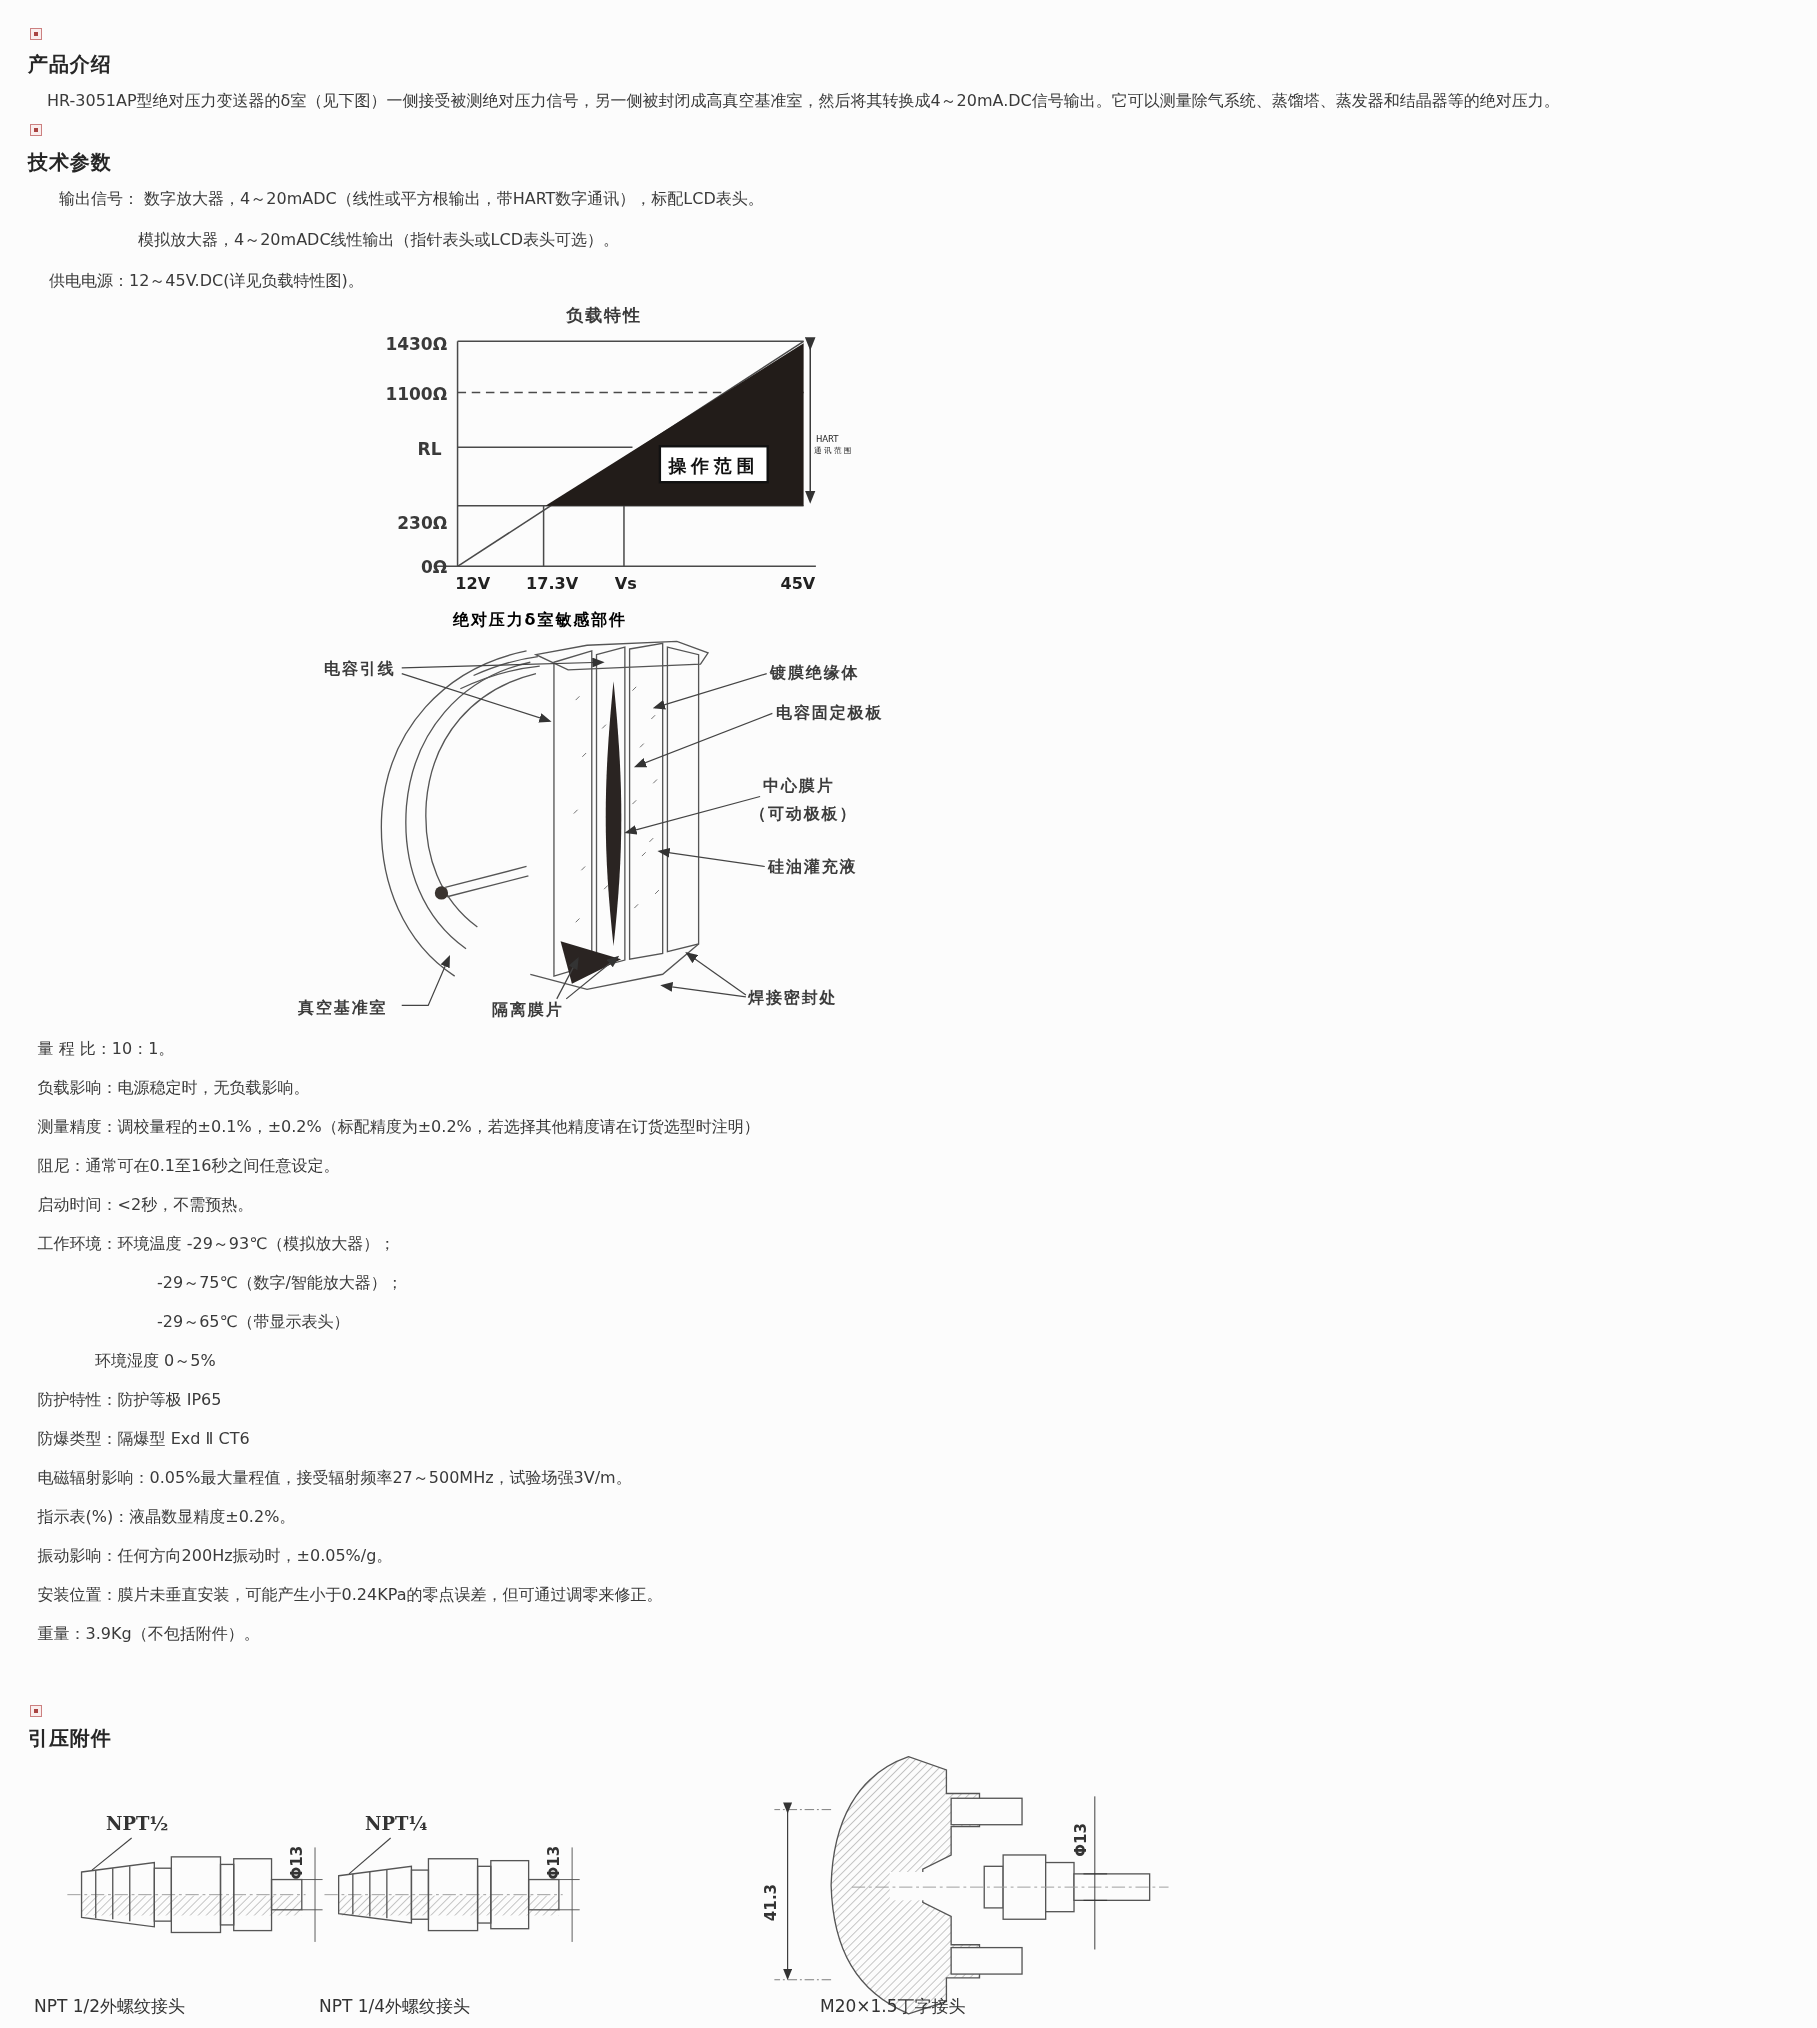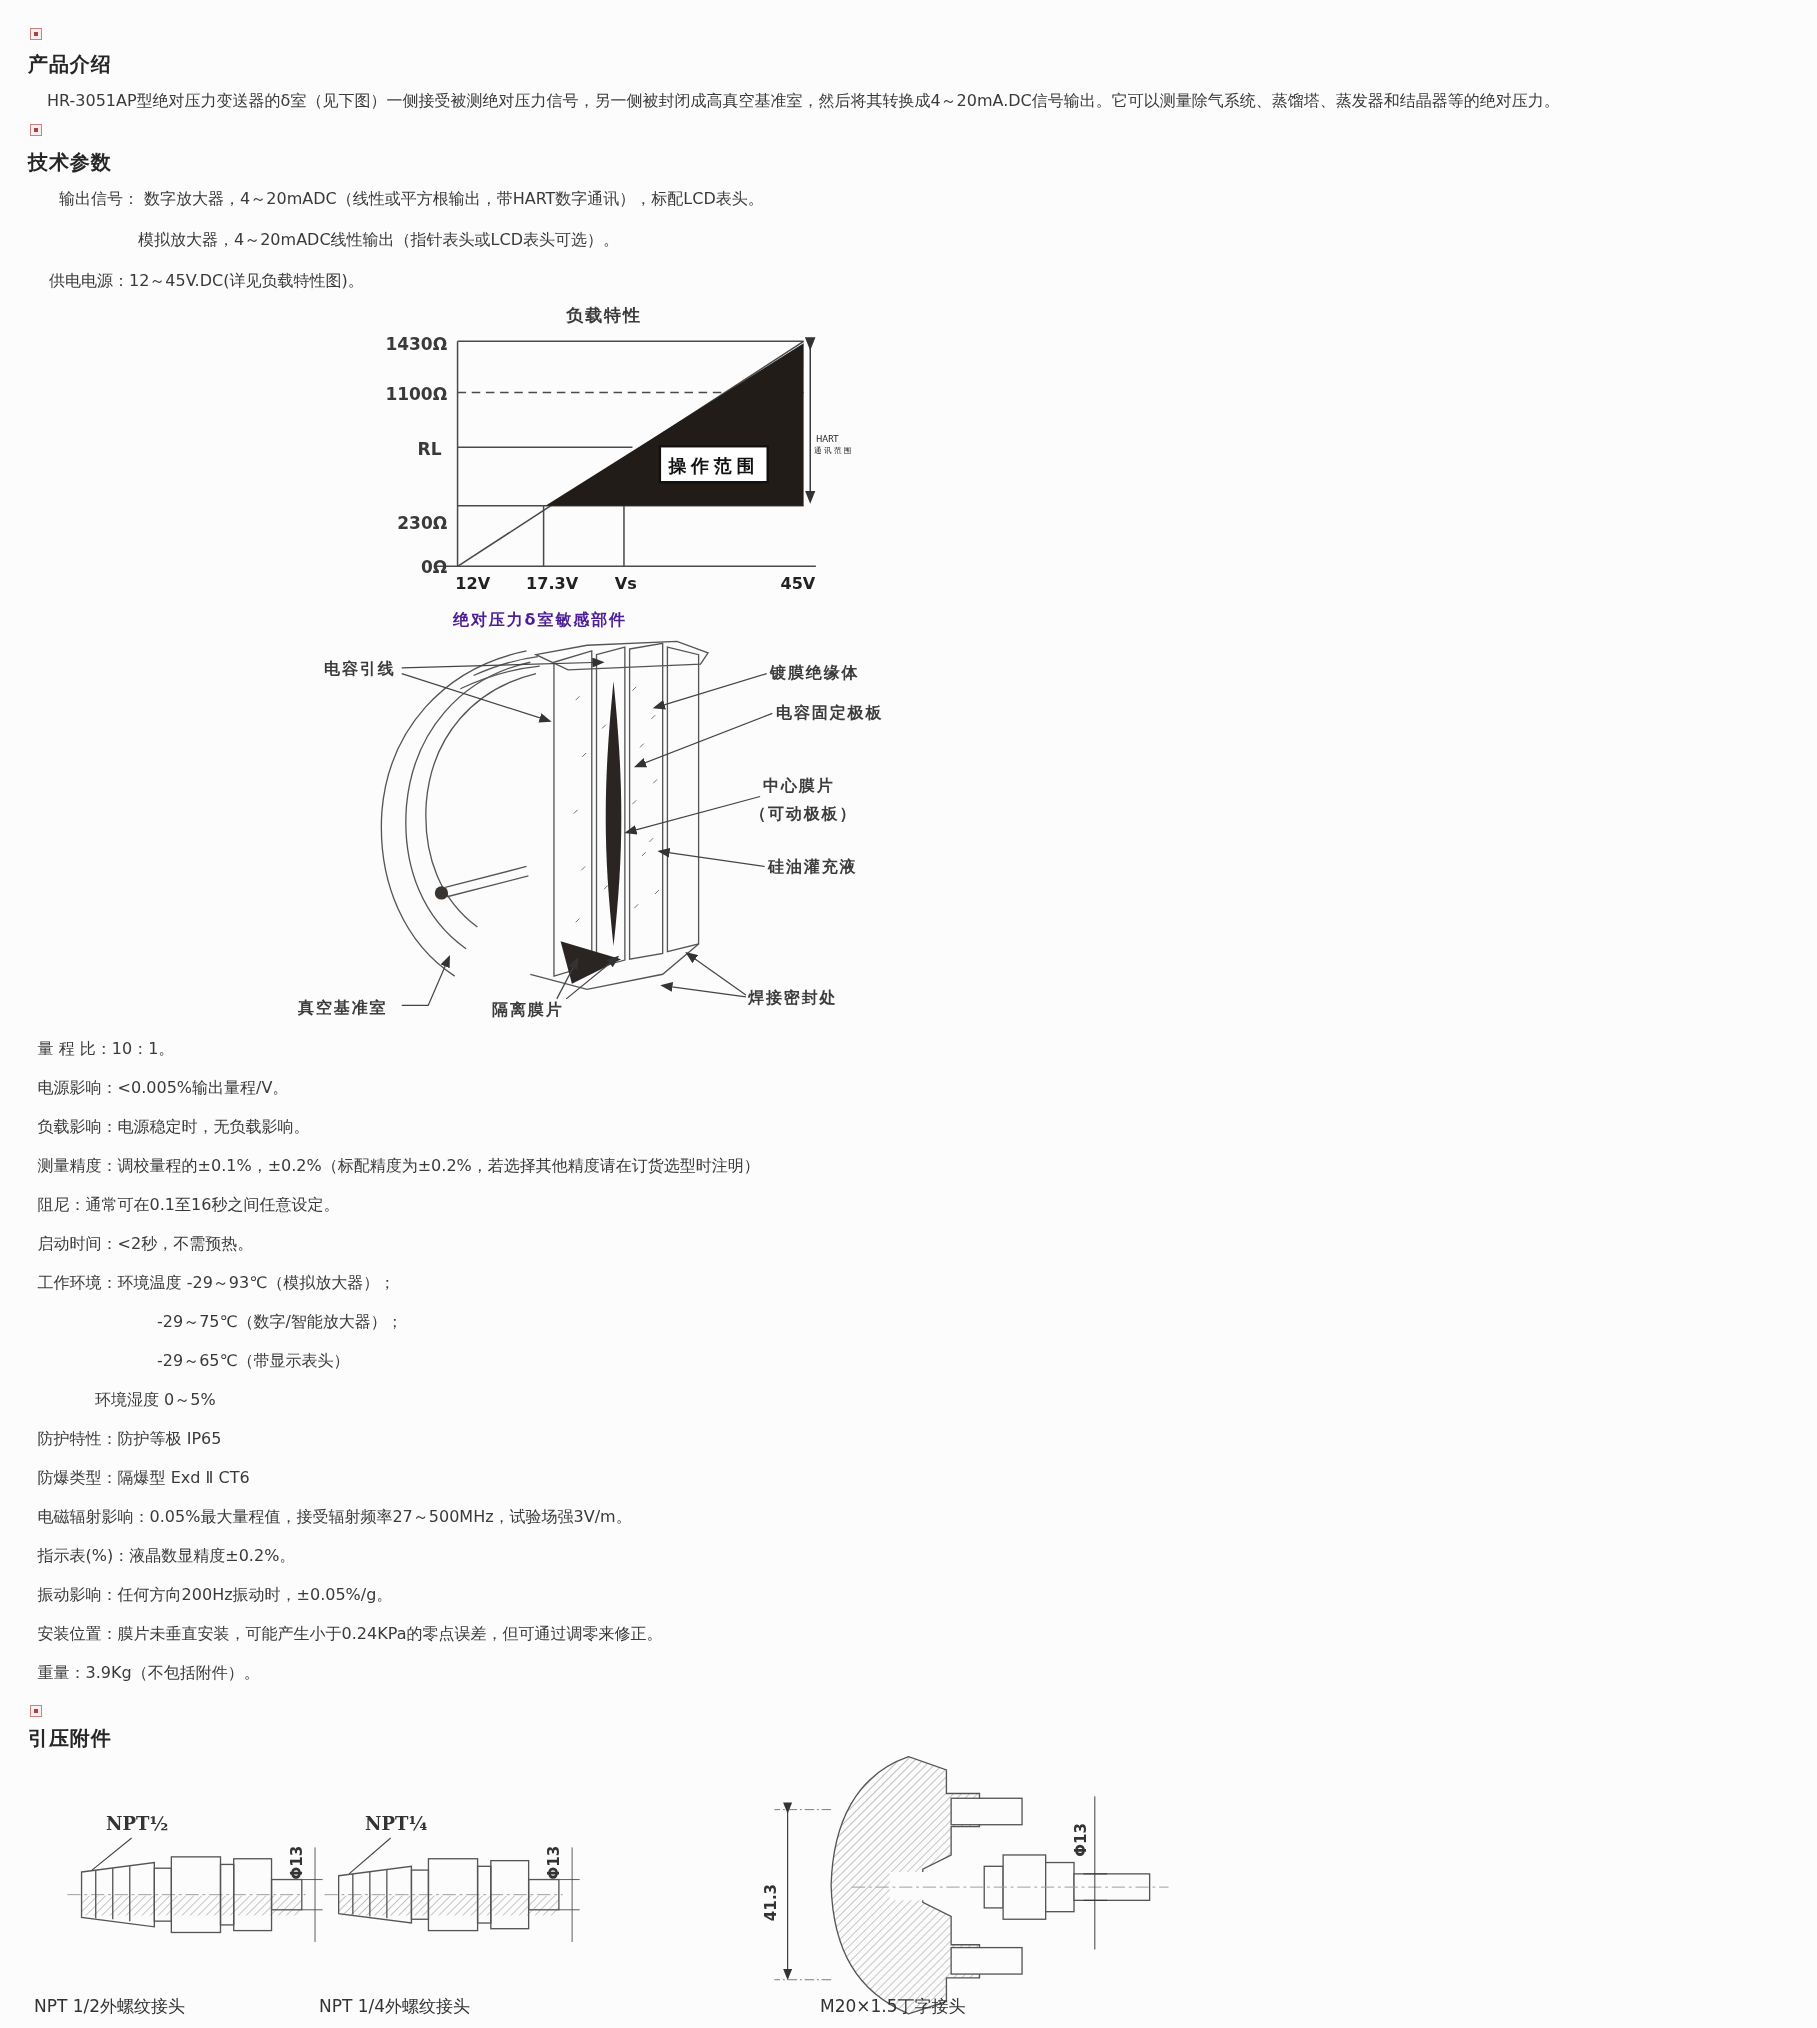--- a/index.html
+++ b/index.html
@@ -7,21 +7,21 @@
         font-family:"DejaVu Sans","Liberation Sans",sans-serif;color:#3a3a3a;}
   .h{position:absolute;font-size:20px;font-weight:bold;color:#262626;white-space:nowrap;letter-spacing:0.9px;}
   .t{position:absolute;font-size:16px;white-space:nowrap;}
   .icon-broken{position:absolute;width:10.4px;height:10.4px;border:0.9px solid #cc8080;background:#faeeee;}
   .icon-broken span{display:block;width:4.7px;height:4.7px;margin:2.8px 0 0 2.8px;background:#a94442;}
   .spec-list{position:absolute;left:31px;top:1030px;}
   .spec-line{height:39px;font-size:16px;white-space:nowrap;padding-left:6.6px;display:flex;align-items:center;}
   .ind-a{padding-left:126px;}
   .ind-b{padding-left:64px;}
   .dlabel{position:absolute;font-size:16px;font-weight:600;letter-spacing:1.9px;white-space:nowrap;color:#3c3c3c;}
-  .caption{position:absolute;font-size:16px;font-weight:600;letter-spacing:1.9px;white-space:nowrap;color:#4c1d95;}
+  .caption{position:absolute;font-size:16px;font-weight:600;letter-spacing:1.9px;white-space:nowrap;color:#000000;}
   .fit-caption{position:absolute;width:284px;text-align:left;font-size:17px;white-space:nowrap;color:#333;}
   .thread-label{position:absolute;font-family:"DejaVu Serif","Liberation Serif",serif;font-size:18px;font-weight:bold;color:#333;white-space:nowrap;}
   svg{position:absolute;}
   svg text{font-family:"DejaVu Sans","Liberation Sans",sans-serif;}
   .axnum{font-family:"DejaVu Serif","Liberation Serif",serif;font-weight:bold;}
 </style>
 </head>
 <body>
 
 <div id="page">
@@ -140,21 +140,20 @@
   <div class="dlabel" style="left:776px;top:703px;">电容固定极板</div>
   <div class="dlabel" style="left:763px;top:776px;">中心膜片</div>
   <div class="dlabel" style="left:750px;top:804px;">（可动极板）</div>
   <div class="dlabel" style="left:768px;top:857px;">硅油灌充液</div>
   <div class="dlabel" style="left:298px;top:998px;">真空基准室</div>
   <div class="dlabel" style="left:492px;top:1000px;">隔离膜片</div>
   <div class="dlabel" style="left:748px;top:988px;">焊接密封处</div>
 
   <div class="spec-list">
     <div class="spec-line">量 程 比：10：1。</div>
-    <div class="spec-line">电源影响：&lt;0.005%输出量程/V。</div>
     <div class="spec-line">负载影响：电源稳定时，无负载影响。</div>
     <div class="spec-line">测量精度：调校量程的±0.1%，±0.2%（标配精度为±0.2%，若选择其他精度请在订货选型时注明）</div>
     <div class="spec-line">阻尼：通常可在0.1至16秒之间任意设定。</div>
     <div class="spec-line">启动时间：&lt;2秒，不需预热。</div>
     <div class="spec-line">工作环境：环境温度  -29～93℃（模拟放大器）；</div>
     <div class="spec-line ind-a">-29～75℃（数字/智能放大器）；</div>
     <div class="spec-line ind-a">-29～65℃（带显示表头）</div>
     <div class="spec-line ind-b">环境湿度  0～5%</div>
     <div class="spec-line">防护特性：防护等极  IP65</div>
     <div class="spec-line">防爆类型：隔爆型   Exd Ⅱ CT6</div>

